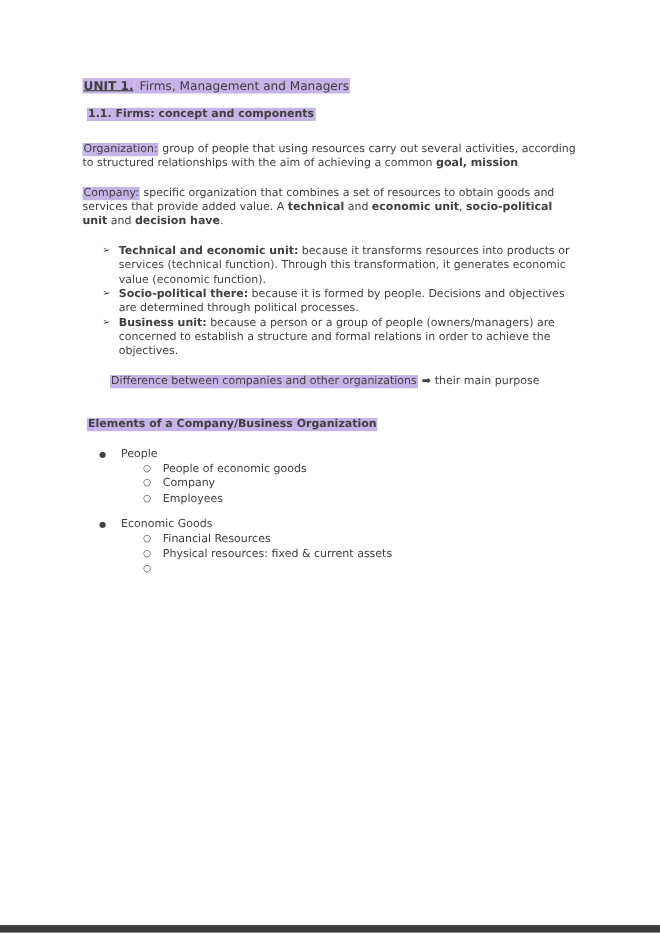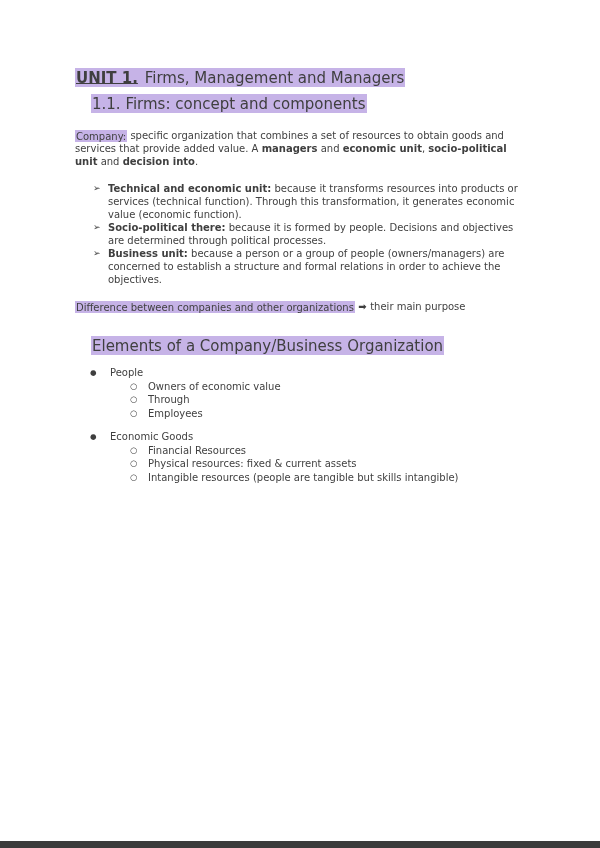--- a/index.html
+++ b/index.html
@@ -18,29 +18,30 @@
   .page {
     padding: 70px 72px 0 75px;
     font-size: 10px;
     line-height: 13px;
   }
   .hl { background: #c6b3e7; padding: 0.5px 1px; }
   .b  { font-weight: 700; }
   .u  { text-decoration: underline; }
 
   .title {
-    font-size: 15px;
+    font-size: 11px;
     line-height: 15px;
     margin: 0 0 12px 0;
     font-weight: 500;
   }
   .h2 {
-    font-size: 15px;
+    font-size: 10px;
     line-height: 13px;
-    margin: 0 0 19px 16px;
+    margin: 0 0 19px 4px;
+    font-weight: bold;
   }
   p { margin: 0 0 14px 0; }
 
   .units { margin: 0 0 14px 0; }
   .li { display: flex; align-items: flex-start; }
   .units .li { margin-left: 18px; }
   .units .m {
     width: 15px;
     flex-shrink: 0;
     font-size: 9px;
@@ -70,56 +71,57 @@
 </style>
 </head>
 <body>
 
 <div class="page">
 
   <div class="title"><span class="hl b u">UNIT 1.</span><span class="hl"> Firms, Management and Managers</span></div>
 
   <div class="h2"><span class="hl">1.1. Firms: concept and components</span></div>
 
+  <p><span class="hl">Organization:</span><span> group of people that using resources carry out several activities, according to structured relationships with the aim of achieving a common </span><span class="b">goal, mission</span></p>
 
-  <p><span class="hl">Company:</span><span> specific organization that combines a set of resources to obtain goods and services that provide added value. A </span><span class="b">managers</span><span> and </span><span class="b">economic unit</span><span>, </span><span class="b">socio-political unit</span><span> and </span><span class="b">decision into</span><span>.</span></p>
+  <p><span class="hl">Company:</span><span> specific organization that combines a set of resources to obtain goods and services that provide added value. A </span><span class="b">technical</span><span> and </span><span class="b">economic unit</span><span>, </span><span class="b">socio-political unit</span><span> and </span><span class="b">decision have</span><span>.</span></p>
 
   <div class="units">
     <div class="li">
       <span class="m">➢</span>
       <span class="t"><span class="b">Technical and economic unit:</span><span> because it transforms resources into products or services (technical function). Through this transformation, it generates economic value (economic function).</span></span>
     </div>
     <div class="li">
       <span class="m">➢</span>
       <span class="t"><span class="b">Socio-political there:</span><span> because it is formed by people. Decisions and objectives are determined through political processes.</span></span>
     </div>
     <div class="li">
       <span class="m">➢</span>
       <span class="t"><span class="b">Business unit:</span><span> because a person or a group of people (owners/managers) are concerned to establish a structure and formal relations in order to achieve the objectives.</span></span>
     </div>
   </div>
 
 
-  <p style="margin-bottom:8px;"><span class="hl">Difference between companies and other organizations</span><span class="b"> ➡ </span><span>their main purpose</span></p>
+  <p style="margin-bottom:8px;margin-left:25px;"><span class="hl">Difference between companies and other organizations</span><span class="b"> ➡ </span><span>their main purpose</span></p>
 
 
   <div class="h2 elements" style="margin-top:26px; margin-bottom:14px;"><span class="hl">Elements of a Company/Business Organization</span></div>
 
   <div class="group">
     <div class="li l1">
       <span class="m">●</span>
       <span class="t">People</span>
     </div>
     <div class="li l2">
       <span class="m">○</span>
-      <span class="t">Owners of economic value</span>
+      <span class="t">People of economic goods</span>
     </div>
     <div class="li l2">
       <span class="m">○</span>
-      <span class="t">Through</span>
+      <span class="t">Company</span>
     </div>
     <div class="li l2">
       <span class="m">○</span>
       <span class="t">Employees</span>
     </div>
   </div>
 
   <div class="group">
     <div class="li l1">
       <span class="m">●</span>
@@ -128,19 +130,18 @@
     <div class="li l2">
       <span class="m">○</span>
       <span class="t">Financial Resources</span>
     </div>
     <div class="li l2">
       <span class="m">○</span>
       <span class="t">Physical resources: fixed &amp; current assets</span>
     </div>
     <div class="li l2">
       <span class="m">○</span>
-      <span class="t">Intangible resources (people are tangible but skills intangible)</span>
     </div>
   </div>
 
 </div>
 
 <div class="footer-bar"></div>
 
 </body></html>

